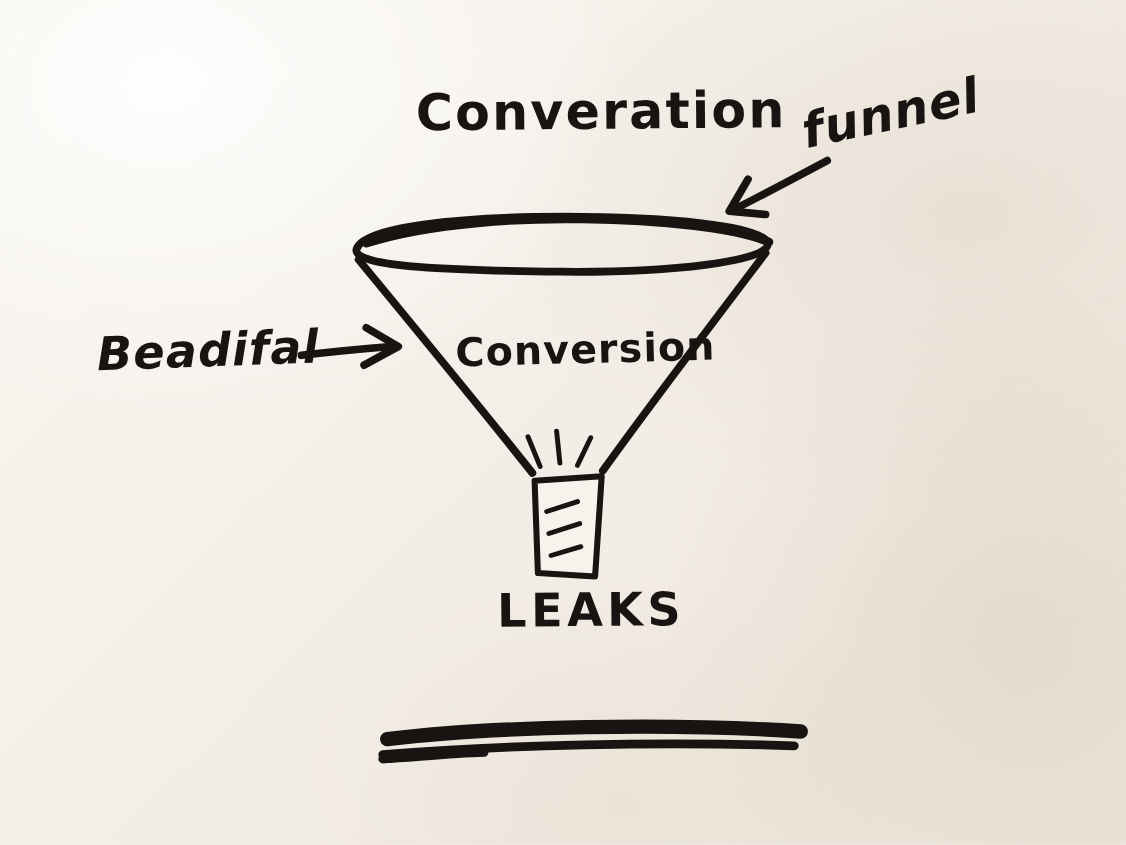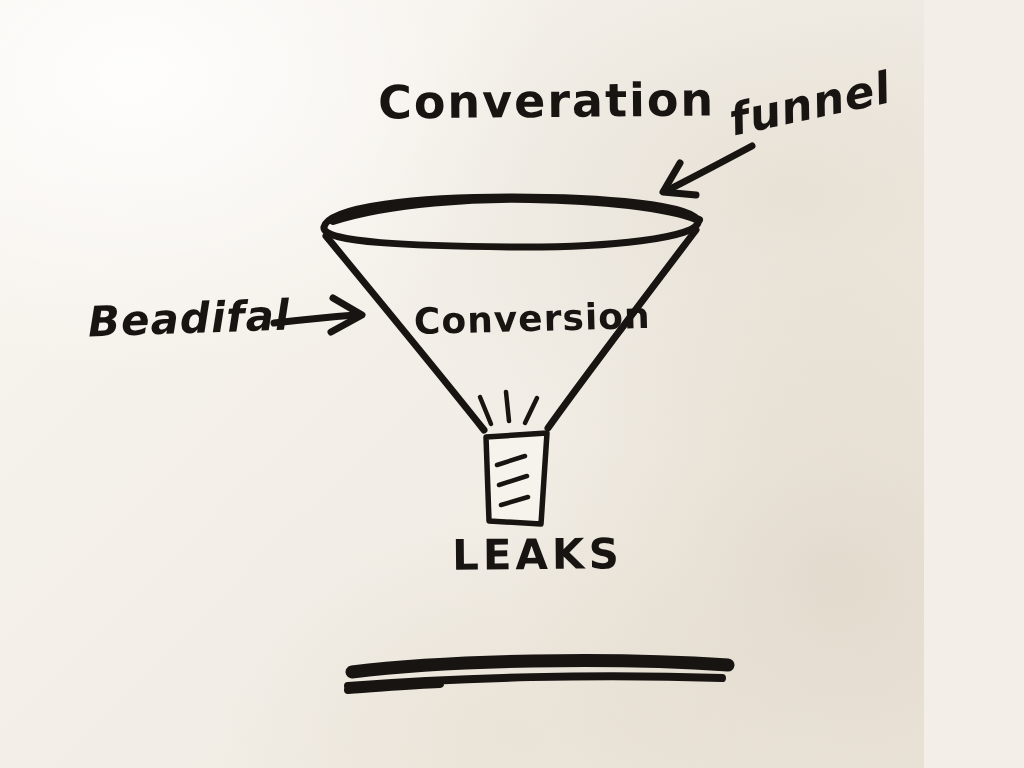--- a/index.html
+++ b/index.html
@@ -5,21 +5,21 @@
   :root {
     --ink: #181411;
     --bg: #f3efe8;
   }
   * { margin: 0; padding: 0; box-sizing: border-box; }
   html, body { width: 1024px; height: 768px; overflow: hidden; }
   body { font-family: "DejaVu Sans", sans-serif; background: var(--bg); }
 
   .board {
     position: relative;
-    width: 924px;
+    width: 1024px;
     height: 768px;
     background:
       radial-gradient(600px 400px at 85% 25%, rgba(196,182,160,0.22), rgba(196,182,160,0) 70%),
       radial-gradient(500px 500px at 90% 75%, rgba(190,176,152,0.25), rgba(190,176,152,0) 65%),
       radial-gradient(700px 500px at 15% 10%, rgba(255,255,255,0.85), rgba(255,255,255,0) 60%),
       radial-gradient(420px 300px at 55% 95%, rgba(205,192,170,0.18), rgba(205,192,170,0) 70%),
       linear-gradient(135deg, #f8f5ef 0%, #f3efe8 45%, #ece6db 100%);
   }
 
   svg.sketch {

